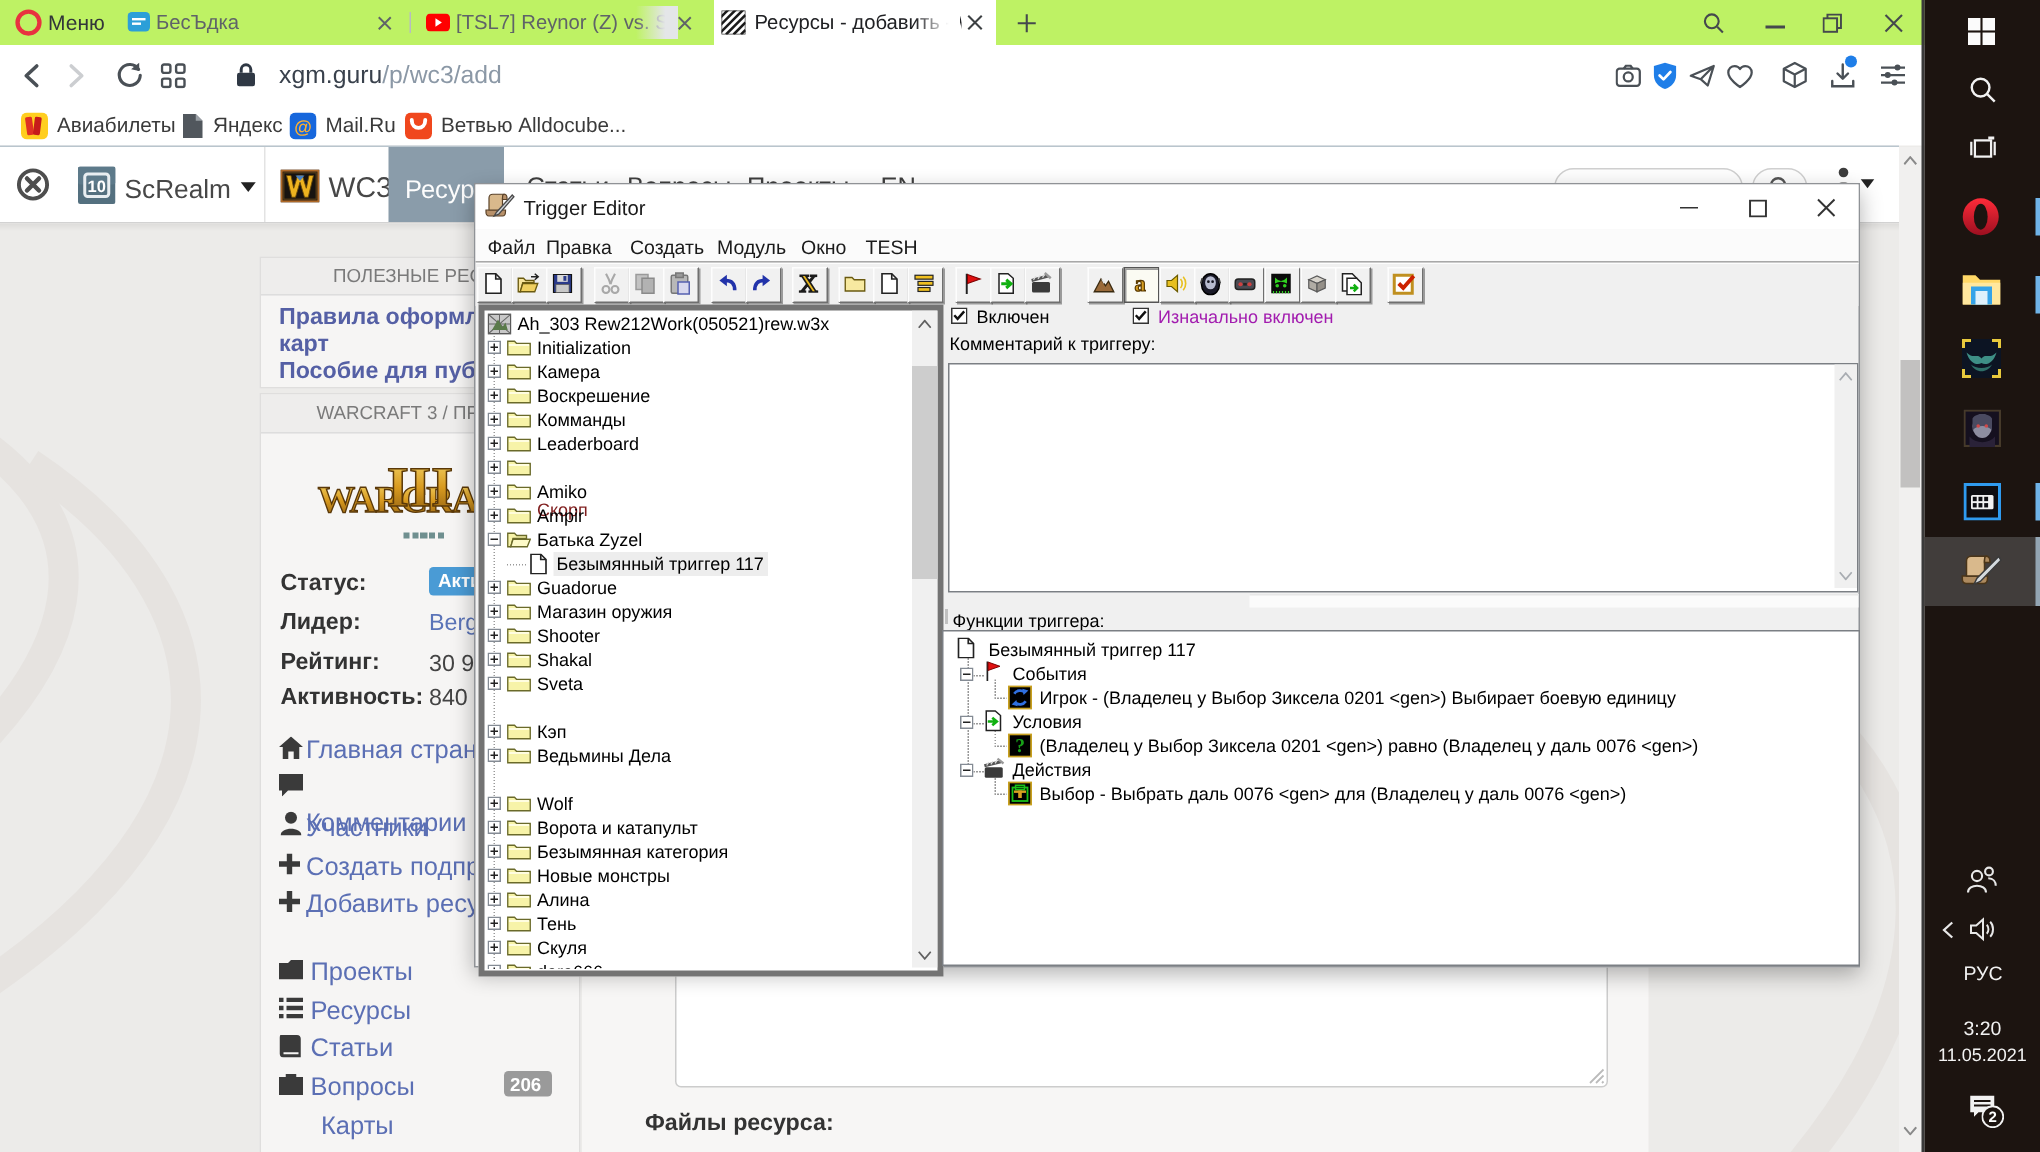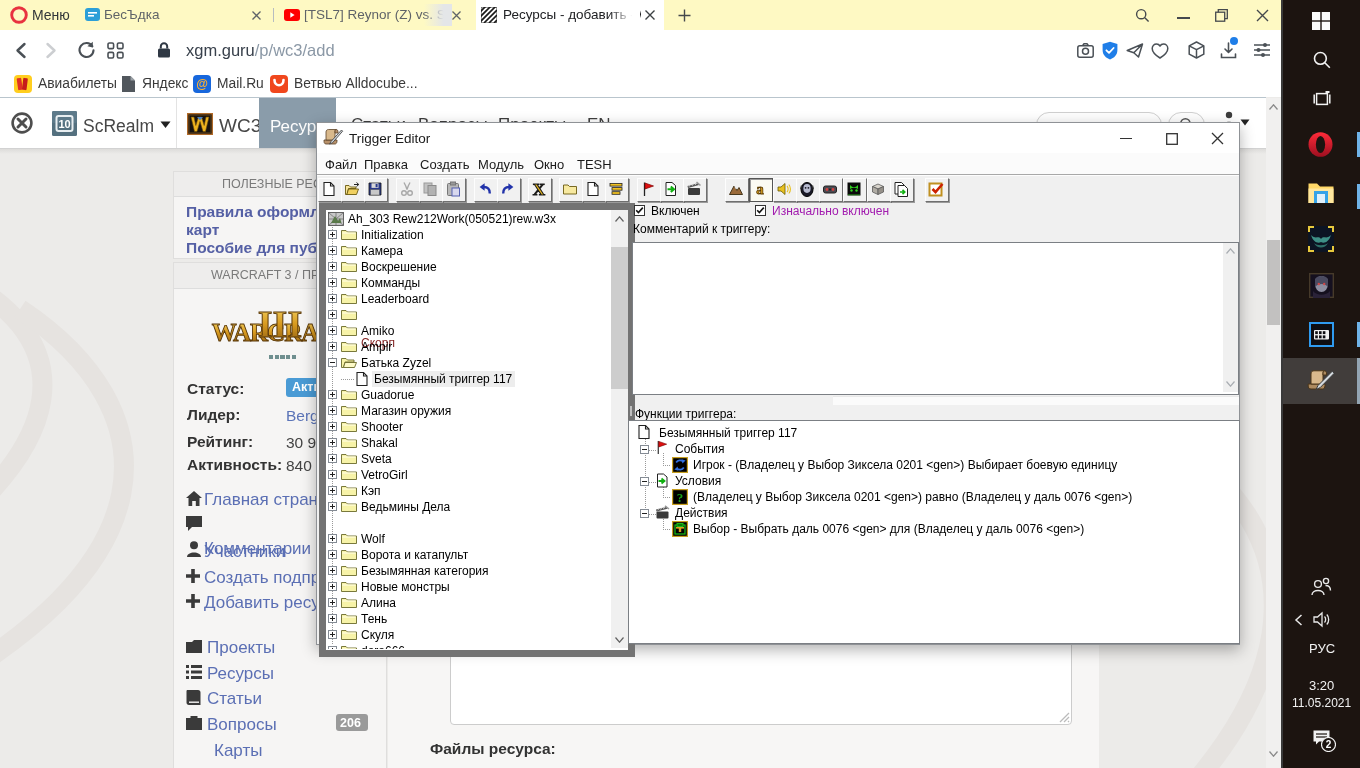--- a/index.html
+++ b/index.html
@@ -4,21 +4,21 @@
 <style>
   html,body{margin:0;padding:0;}
   body{width:1360px;height:768px;overflow:hidden;position:relative;
        font-family:"Liberation Sans", sans-serif;background:#ecebe9;}
   .abs{position:absolute;}
   .tx{white-space:nowrap;}
 </style>
 </head>
 <body>
 
-<div class="abs" id="tabbar" style="left:0;top:0;width:1283px;height:30px;background:#fef9c3;">
+<div class="abs" id="tabbar" style="left:0;top:0;width:1283px;height:30px;background:#bef264;">
 
   <svg class="abs" style="left:8px;top:4px;" width="22" height="22" viewBox="0 0 22 22">
     <circle cx="11" cy="11" r="7.3" fill="none" stroke="#e8323f" stroke-width="2.9"></circle>
   </svg>
   <div class="abs tx" style="left:32px;top:7px;font-size:14px;color:#323639;">Меню</div>
 
   <svg class="abs" style="left:85px;top:8px;" width="15" height="15" viewBox="0 0 15 15">
     <rect x="0" y="0" width="15" height="13" rx="3" fill="#2c9fd8"></rect>
     <rect x="3" y="4" width="9" height="1.6" fill="#fff"></rect>
       <rect x="3" y="7" width="6" height="1.6" fill="#fff"></rect>
@@ -535,21 +535,21 @@
         <path d="M7 11 H11 M9.5 8.8 L11.8 11 L9.5 13.2" fill="none" stroke="#10b010" stroke-width="1.6"></path>
       </svg>
     </div>
   <div class="abs" style="left:608px;top:55px;width:22px;height:22px;border-style:solid;border-width:1px;border-color:#fdfdfd #6f6f6f #6f6f6f #fdfdfd;box-shadow:1px 1px 0 rgba(70,70,70,0.5);background:#f1f1f1;">
       <svg style="position:absolute;left:2px;top:2px;" width="16" height="16" viewBox="0 0 16 16">
         <rect x="1.5" y="2.5" width="12" height="12" fill="#fff" stroke="#c09020" stroke-width="2"></rect>
         <path d="M4.5 8 L7.5 11 L14.5 3" fill="none" stroke="#cc2200" stroke-width="2.6"></path>
       </svg>
     </div>
 
-  <div class="abs" style="left:2px;top:80px;width:302px;height:440px;background:#fff;border:7px solid #737373;overflow:hidden;">
+  <div class="abs" style="left:2px;top:80px;width:302px;height:440px;background:#fff;border:4px solid #737373;overflow:hidden;">
     <div style="position:absolute;left:1px;top:1px;width:283px;height:438px;overflow:hidden;">
       <div style="position:absolute;left:5px;top:16px;width:1px;height:417px;background-image:repeating-linear-gradient(to bottom,#999 0 1px,transparent 1px 2px);"></div>
       <div style="position:absolute;left:0;top:0px;width:283px;height:16px;">
           <svg style="position:absolute;left:1px;top:0px;" width="16" height="16" viewBox="0 0 16 16">
             <rect x="0.5" y="1.5" width="15" height="13" fill="#c8c8c8" stroke="#444" stroke-width="0.8"></rect>
             <path d="M0.5 1.5 L15.5 14.5 M15.5 1.5 L0.5 14.5 M8 1.5 V14.5 M0.5 8 H15.5" stroke="#666" stroke-width="0.7"></path>
             <path d="M3 12 L7 5 L10 10 L12 7 L13.5 12 Z" fill="#5a7a4a"></path>
           </svg>
           <div style="position:absolute;left:21px;top:1px;font-size:12px;color:#000;white-space:nowrap;">Ah_303 Rew212Work(050521)rew.w3x</div>
         </div>
@@ -720,32 +720,20 @@
           <svg style="position:absolute;left:1px;top:3px;" width="9" height="9" viewBox="0 0 9 9">
             <rect x="0.5" y="0.5" width="8" height="8" fill="#fff" stroke="#848b94"></rect>
             <line x1="2" y1="4.5" x2="7" y2="4.5" stroke="#222"></line>
             <line x1="4.5" y1="2" x2="4.5" y2="7" stroke="#222"></line>
           </svg>
           <svg style="position:absolute;left:14px;top:1px;" width="16" height="13" viewBox="0 0 16 13">
             <path d="M0.5 11.5 V2.5 H5 L6.5 4 H15.5 V11.5 Z" fill="#f7f3a8" stroke="#6a6a2a" stroke-width="0.9"></path>
             <path d="M1.3 5 H14.7" stroke="#fffde0" stroke-width="1.2"></path>
           </svg>
           <div style="position:absolute;left:34px;top:1px;font-size:12px;color:#000;white-space:nowrap;">Sveta</div>
-        </div>
-      <div style="position:absolute;left:0;top:256px;width:283px;height:16px;">
-          <svg style="position:absolute;left:1px;top:3px;" width="9" height="9" viewBox="0 0 9 9">
-            <rect x="0.5" y="0.5" width="8" height="8" fill="#fff" stroke="#848b94"></rect>
-            <line x1="2" y1="4.5" x2="7" y2="4.5" stroke="#222"></line>
-            <line x1="4.5" y1="2" x2="4.5" y2="7" stroke="#222"></line>
-          </svg>
-          <svg style="position:absolute;left:14px;top:1px;" width="16" height="13" viewBox="0 0 16 13">
-            <path d="M0.5 11.5 V2.5 H5 L6.5 4 H15.5 V11.5 Z" fill="#f7f3a8" stroke="#6a6a2a" stroke-width="0.9"></path>
-            <path d="M1.3 5 H14.7" stroke="#fffde0" stroke-width="1.2"></path>
-          </svg>
-          <div style="position:absolute;left:34px;top:1px;font-size:12px;color:#000;white-space:nowrap;">VetroGirl</div>
         </div>
       <div style="position:absolute;left:0;top:272px;width:283px;height:16px;">
           <svg style="position:absolute;left:1px;top:3px;" width="9" height="9" viewBox="0 0 9 9">
             <rect x="0.5" y="0.5" width="8" height="8" fill="#fff" stroke="#848b94"></rect>
             <line x1="2" y1="4.5" x2="7" y2="4.5" stroke="#222"></line>
             <line x1="4.5" y1="2" x2="4.5" y2="7" stroke="#222"></line>
           </svg>
           <svg style="position:absolute;left:14px;top:1px;" width="16" height="13" viewBox="0 0 16 13">
             <path d="M0.5 11.5 V2.5 H5 L6.5 4 H15.5 V11.5 Z" fill="#f7f3a8" stroke="#6a6a2a" stroke-width="0.9"></path>
             <path d="M1.3 5 H14.7" stroke="#fffde0" stroke-width="1.2"></path>

